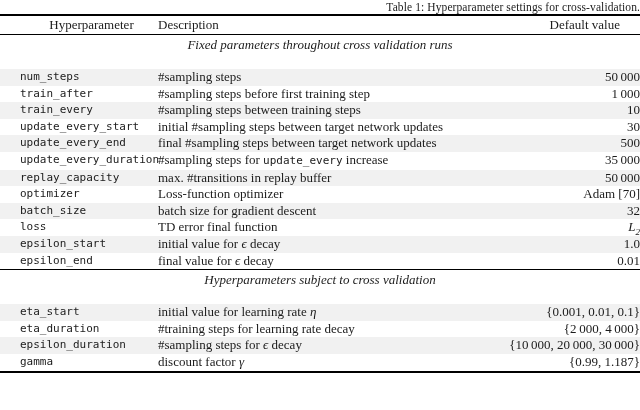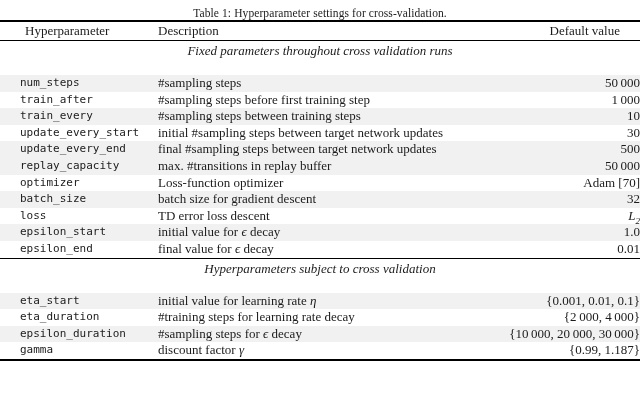--- a/index.html
+++ b/index.html
@@ -9,40 +9,40 @@
     --bg:#ffffff;
   }
   html,body{margin:0;padding:0;}
   body{
     width:640px;height:410px;overflow:hidden;
     background:var(--bg);
     color:var(--text);
     font-family:"Liberation Serif","DejaVu Serif",serif;
   }
   .caption{
-    height:13px;line-height:12px;padding-top:7px;
-    text-align:center;font-size:11.5px;letter-spacing:0.1px;
+    height:13px;line-height:12px;padding-top:1px;
+    text-align:right;font-size:11.5px;letter-spacing:0.1px;
   }
   table.tbl{
     width:640px;border-collapse:collapse;table-layout:fixed;
     border-top:2px solid var(--rule);
     border-bottom:2px solid var(--rule);
   }
   col.c1{width:158px}
   col.c2{width:336px}
   col.c3{width:146px}
   th,td{
     padding:0;margin:0;font-weight:normal;vertical-align:top;
     font-size:13px;line-height:16.6px;
   }
   thead th{
     border-bottom:1px solid var(--rule);
     height:18px;line-height:18px;text-align:left;
   }
-  th.h-name{padding-left:25px;}
+  th.h-name{padding-left:25px;text-align:center;}
   th.h-val{text-align:right;padding-right:20px;}
   td.section-heading{
     text-align:center;font-style:italic;
     height:34px;line-height:19px;
   }
   tr.ruled td{border-top:1px solid var(--rule);}
   tr.shaded{background:var(--shade);}
   td.name{
     padding-left:20px;
     font-family:"DejaVu Sans Mono","Liberation Mono",monospace;
@@ -98,38 +98,43 @@
         <tr class="data-row">
           <td class="name">update_every_start</td>
           <td class="desc">initial #sampling steps between target network up­dates</td>
           <td class="val">30</td>
         </tr>
         <tr class="data-row shaded">
           <td class="name">update_every_end</td>
           <td class="desc">final #sampling steps between target network up­dates</td>
           <td class="val">500</td>
         </tr>
+        <tr class="data-row">
+          <td class="name">update_every_duration</td>
+          <td class="desc">#sampling steps for <span class="tt">update_every</span> increase</td>
+          <td class="val">35 000</td>
+        </tr>
         <tr class="data-row shaded">
           <td class="name">replay_capacity</td>
           <td class="desc">max. #transitions in replay buffer</td>
           <td class="val">50 000</td>
         </tr>
         <tr class="data-row">
           <td class="name">optimizer</td>
           <td class="desc">Loss-function optimizer</td>
           <td class="val">Adam [70]</td>
         </tr>
         <tr class="data-row shaded">
           <td class="name">batch_size</td>
           <td class="desc">batch size for gradient descent</td>
           <td class="val">32</td>
         </tr>
         <tr class="data-row">
           <td class="name">loss</td>
-          <td class="desc">TD error loss descent</td>
+          <td class="desc">TD error final function</td>
           <td class="val"><span class="mi">L<sub>2</sub></span></td>
         </tr>
         <tr class="data-row shaded">
           <td class="name">epsilon_start</td>
           <td class="desc">initial value for <span class="mi">ϵ</span> decay</td>
           <td class="val">1.0</td>
         </tr>
         <tr class="data-row">
           <td class="name">epsilon_end</td>
           <td class="desc">final value for <span class="mi">ϵ</span> decay</td>

